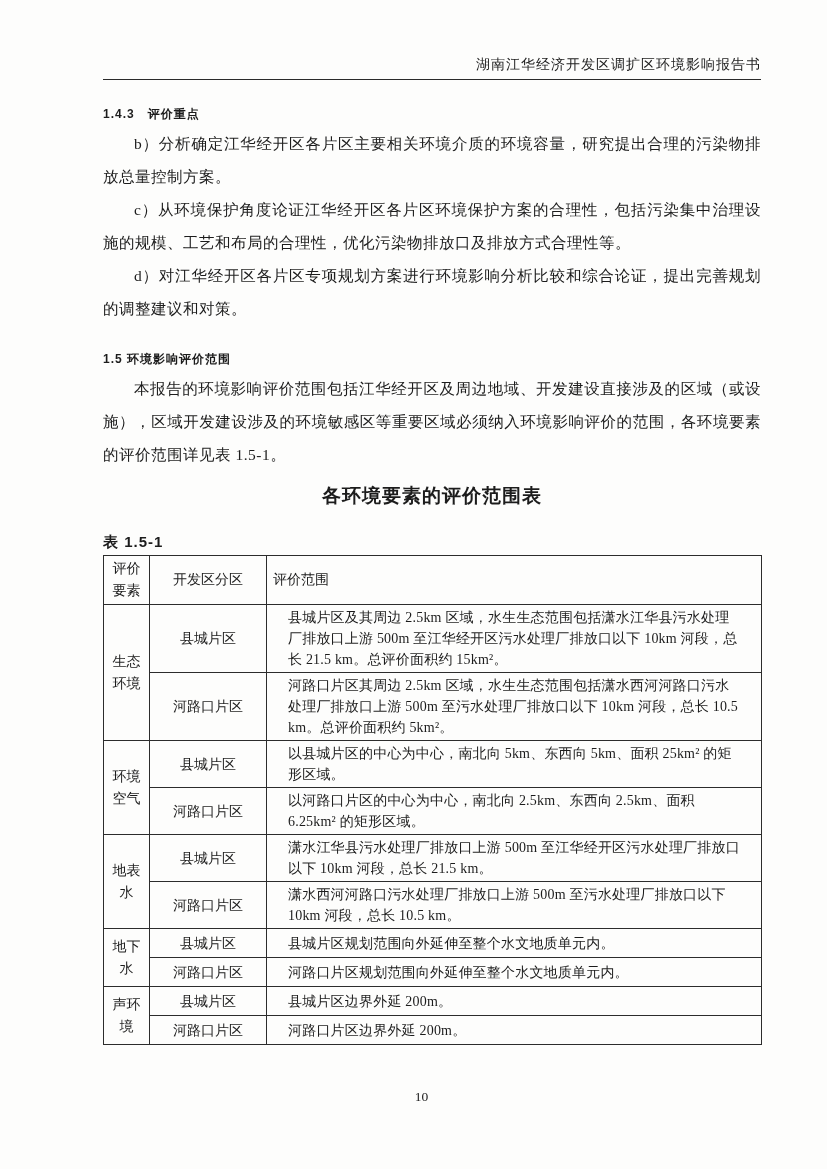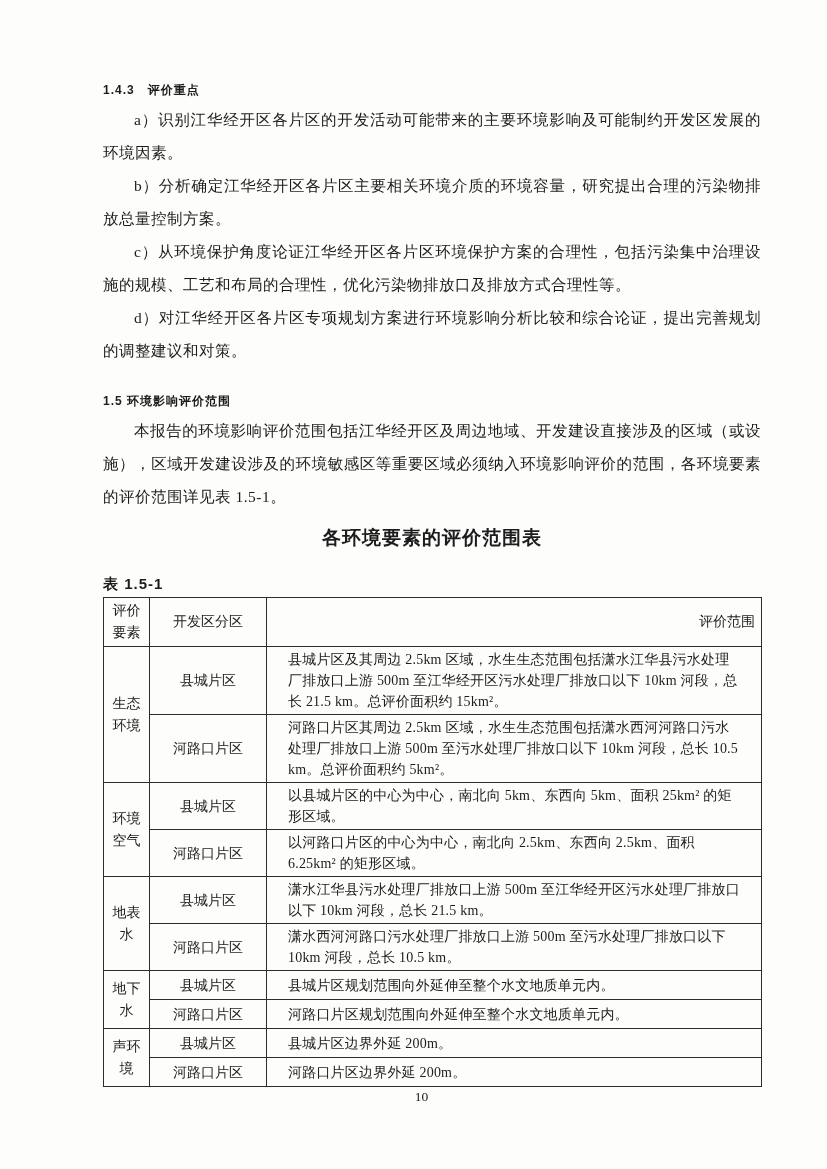--- a/index.html
+++ b/index.html
@@ -75,21 +75,21 @@
   col.c-factor { width: 46px; }
   col.c-zone   { width: 117px; }
   col.c-scope  { width: 495px; }
   th.h-factor, td.cell-factor {
     text-align: center;
     word-break: break-all;
     padding: 2px 5px;
     line-height: 22px;
   }
   th.h-zone, td.cell-zone { text-align: center; padding: 2px 4px; }
-  th.h-scope { text-align: right; padding: 10px 6px; line-height: 20px; }
+  th.h-scope { text-align: left; padding: 10px 6px; line-height: 20px; }
   th { height: 40px; line-height: 20px; }
   td.cell-scope {
     text-align: left;
     padding: 2px 21px;
     letter-spacing: 0.2px;
   }
   td.cell-zone { height: 29px; }
   .page-footer {
     position: absolute;
     top: 1089px;
@@ -98,23 +98,23 @@
     text-align: center;
     font-size: 13.5px;
   }
 </style>
 </head>
 <body>
 
 <div class="page">
   <div class="content">
 
+    <div class="page-header">湖南江华经济开发区调扩区环境影响报告书</div>
 
     <h2 class="sec-heading">1.4.3　评价重点</h2>
-    <p class="body-par">a）识别江华经开区各片区的开发活动可能带来的主要环境影响及可能制约开发区发展的环境因素。</p>
     <p class="body-par">b）分析确定江华经开区各片区主要相关环境介质的环境容量，研究提出合理的污染物排放总量控制方案。</p>
     <p class="body-par">c）从环境保护角度论证江华经开区各片区环境保护方案的合理性，包括污染集中治理设施的规模、工艺和布局的合理性，优化污染物排放口及排放方式合理性等。</p>
     <p class="body-par">d）对江华经开区各片区专项规划方案进行环境影响分析比较和综合论证，提出完善规划的调整建议和对策。</p>
 
     <h2 class="sec-heading">1.5 环境影响评价范围</h2>
     <p class="body-par">本报告的环境影响评价范围包括江华经开区及周边地域、开发建设直接涉及的区域（或设施），区域开发建设涉及的环境敏感区等重要区域必须纳入环境影响评价的范围，各环境要素的评价范围详见表 1.5-1。</p>
 
     <div class="table-title">各环境要素的评价范围表</div>
     <div class="table-label">表 1.5-1</div>
 

